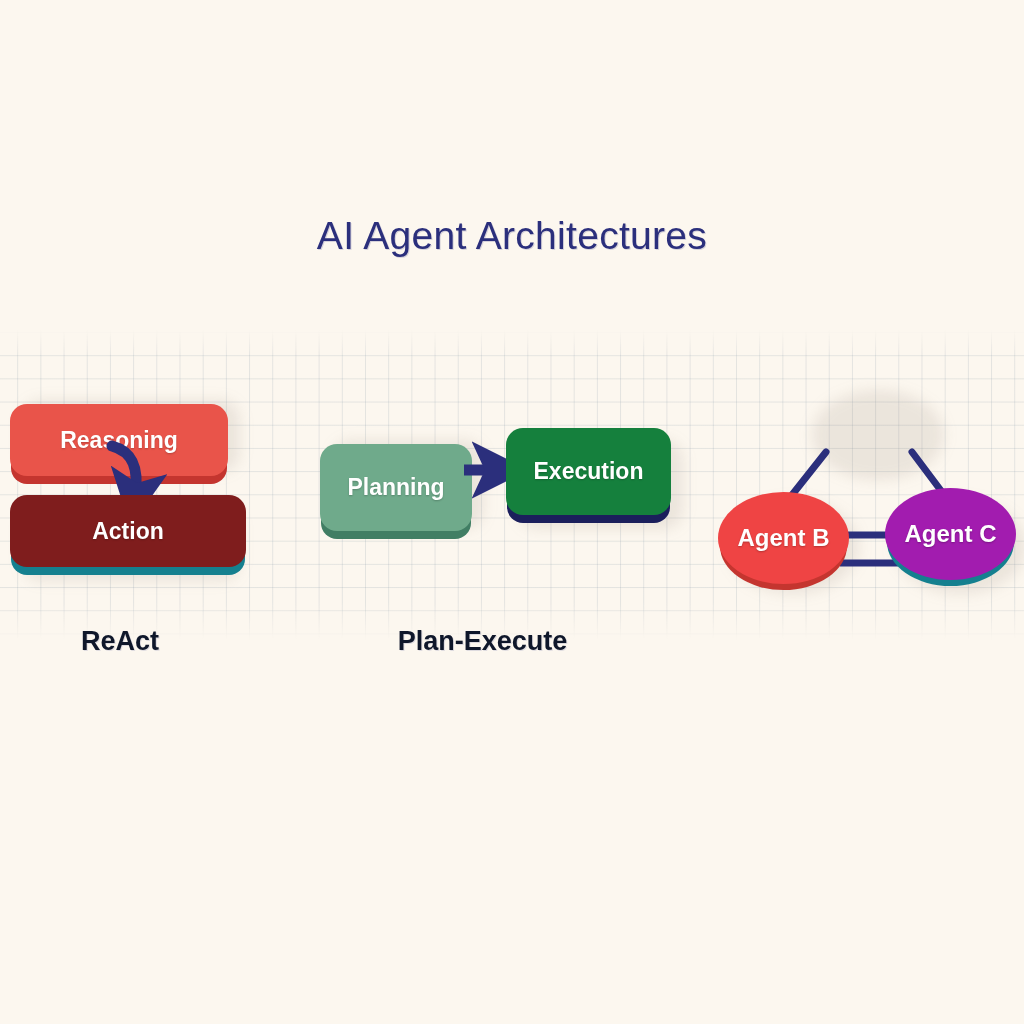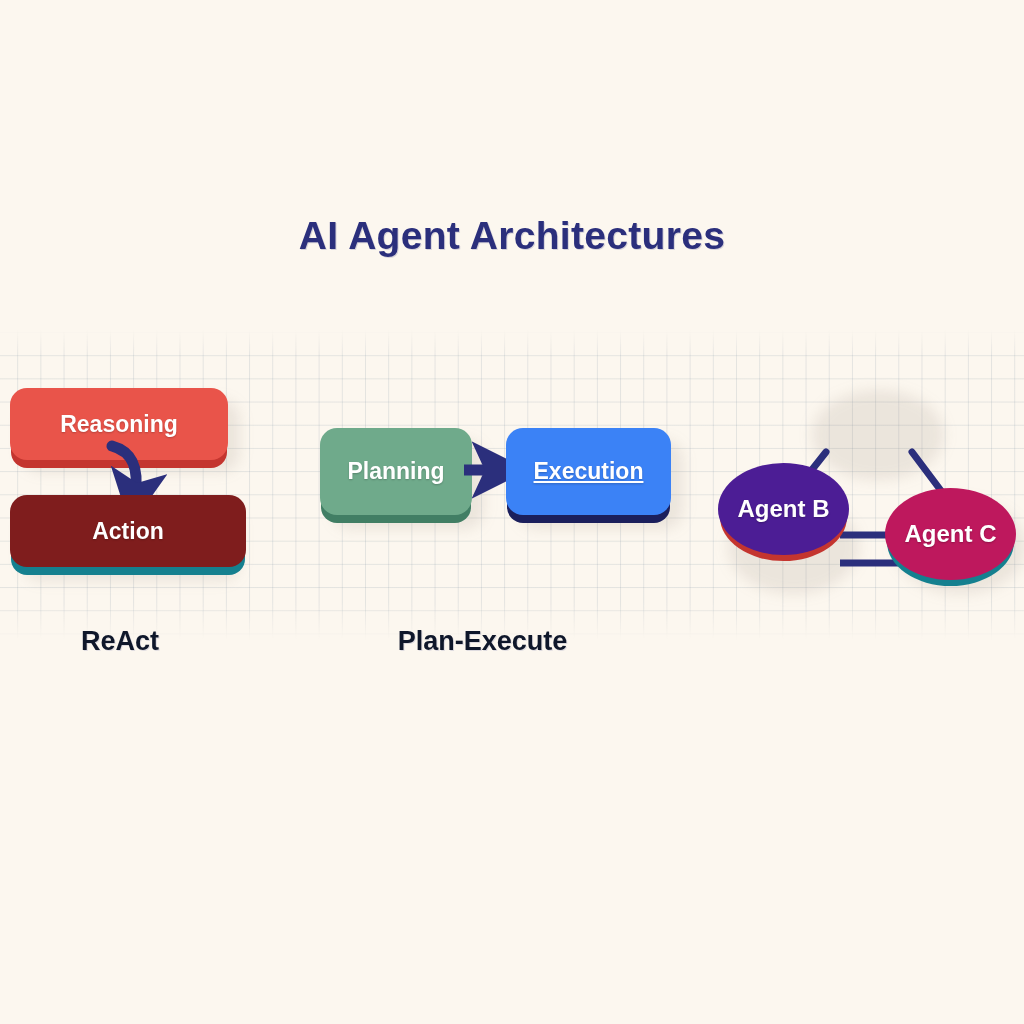--- a/index.html
+++ b/index.html
@@ -37,21 +37,21 @@
   }
 
   
   #title {
     position: absolute;
     left: 0;
     top: 214px;
     width: 1024px;
     text-align: center;
     font-size: 39px;
-    font-weight: bold;
+    font-weight: normal;
     letter-spacing: 0.3px;
     color: #2b2f7c;
     text-shadow: 1px 1px 0 rgba(43,47,124,0.18);
   }
 
   
   .node-box {
     position: absolute;
     border-radius: 17px;
     display: flex;
@@ -86,23 +86,22 @@
   #shadow-action    { left: 22px; top: 507px; width: 218px; height: 74px; }
 
   
   #box-planning {
     left: 320px; top: 428px; width: 152px; height: 87px;
     background: #6faa8b;
     box-shadow: 0 9px 0 -1px #417e64;
   }
   #box-execution {
     left: 506px; top: 428px; width: 165px; height: 87px;
-    background: #3b82f6;
+    background: #15803d;
     box-shadow: 0 9px 0 -1px #1b1f5c;
-    text-decoration: underline;
   }
   #shadow-planning  { left: 332px; top: 440px; width: 152px; height: 89px; }
   #shadow-execution { left: 518px; top: 440px; width: 165px; height: 89px; }
 
   
   .node-ellipse {
     position: absolute;
     border-radius: 50%;
     display: flex;
     align-items: center;
@@ -112,27 +111,27 @@
     font-weight: bold;
     text-shadow: 0 1px 2px rgba(0,0,0,0.25);
     box-sizing: border-box;
   }
   #agent-a {
     left: 802px; top: 378px; width: 132px; height: 88px;
     background: #2c3183;
     box-shadow: 0 8px 0 -2px #1b1f5c;
   }
   #agent-b {
-    left: 718px; top: 463px; width: 131px; height: 92px;
-    background: #4c1d95;
+    left: 718px; top: 492px; width: 131px; height: 92px;
+    background: #ef4444;
     box-shadow: 0 8px 0 -2px #c4352f;
   }
   #agent-c {
     left: 885px; top: 488px; width: 131px; height: 92px;
-    background: #be185d;
+    background: #a21caf;
     box-shadow: 0 8px 0 -2px #15808f;
   }
   #shadow-agent-a { left: 812px; top: 390px; width: 132px; height: 90px; border-radius: 50%; }
   #shadow-agent-b { left: 728px; top: 500px; width: 131px; height: 94px; border-radius: 50%; }
   #shadow-agent-c { left: 895px; top: 500px; width: 131px; height: 94px; border-radius: 50%; }
 
   
   .svg-layer {
     position: absolute;
     left: 0; top: 0;
@@ -148,21 +147,21 @@
     text-align: center;
     font-size: 27px;
     font-weight: bold;
     color: #0f172a;
     text-shadow: 1px 1px 0 rgba(43,47,124,0.14);
   }
   #caption-react       { left: 0px;   top: 626px; width: 240px; }
   #caption-plan        { left: 330px; top: 626px; width: 305px; }
   #caption-multi       { left: 736px; top: 626px; width: 260px; }
 
-  .z2 { z-index: 2; }
+  .z2 { z-index: 2; margin-top: 16px; }
   .z3 { z-index: 3; }
   .z4 { z-index: 4; }
 </style>
 </head>
 <body>
 
 <div id="canvas">
 
   <div id="grid-band"></div>
 

